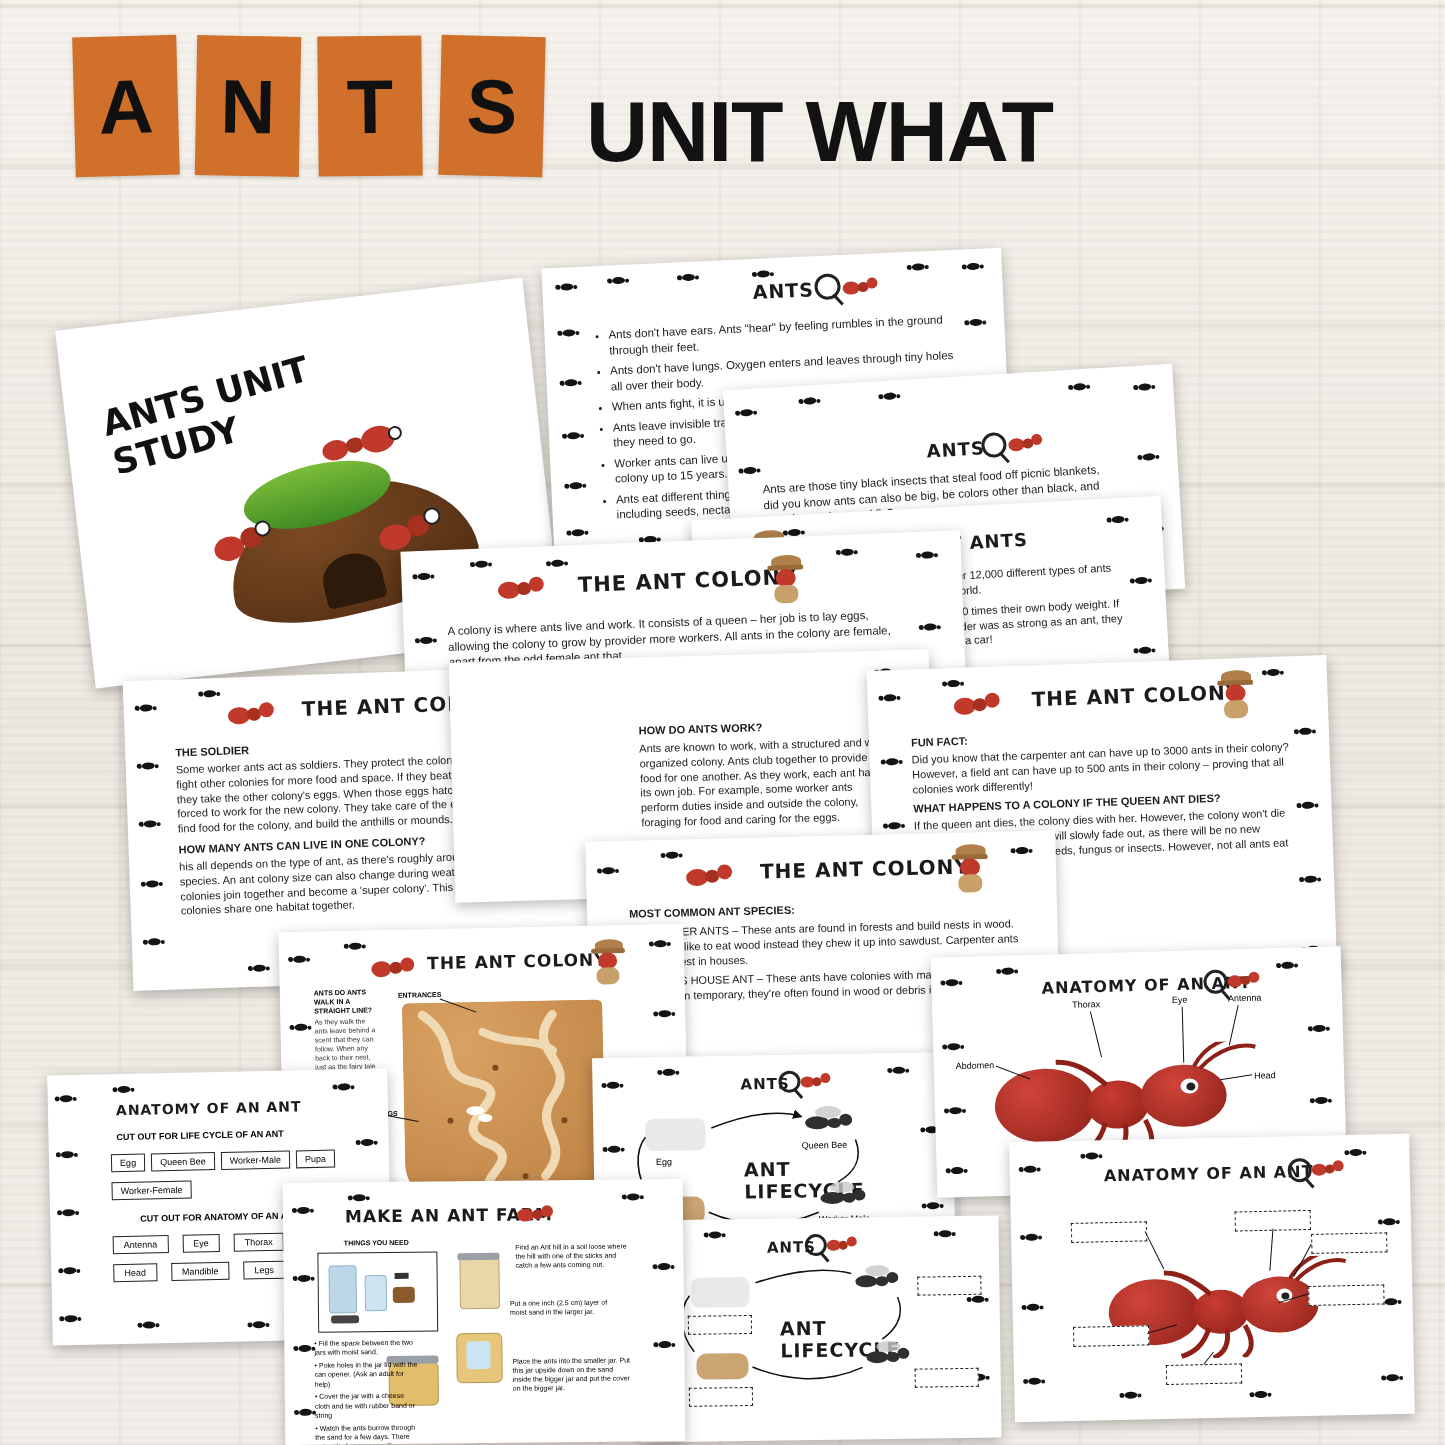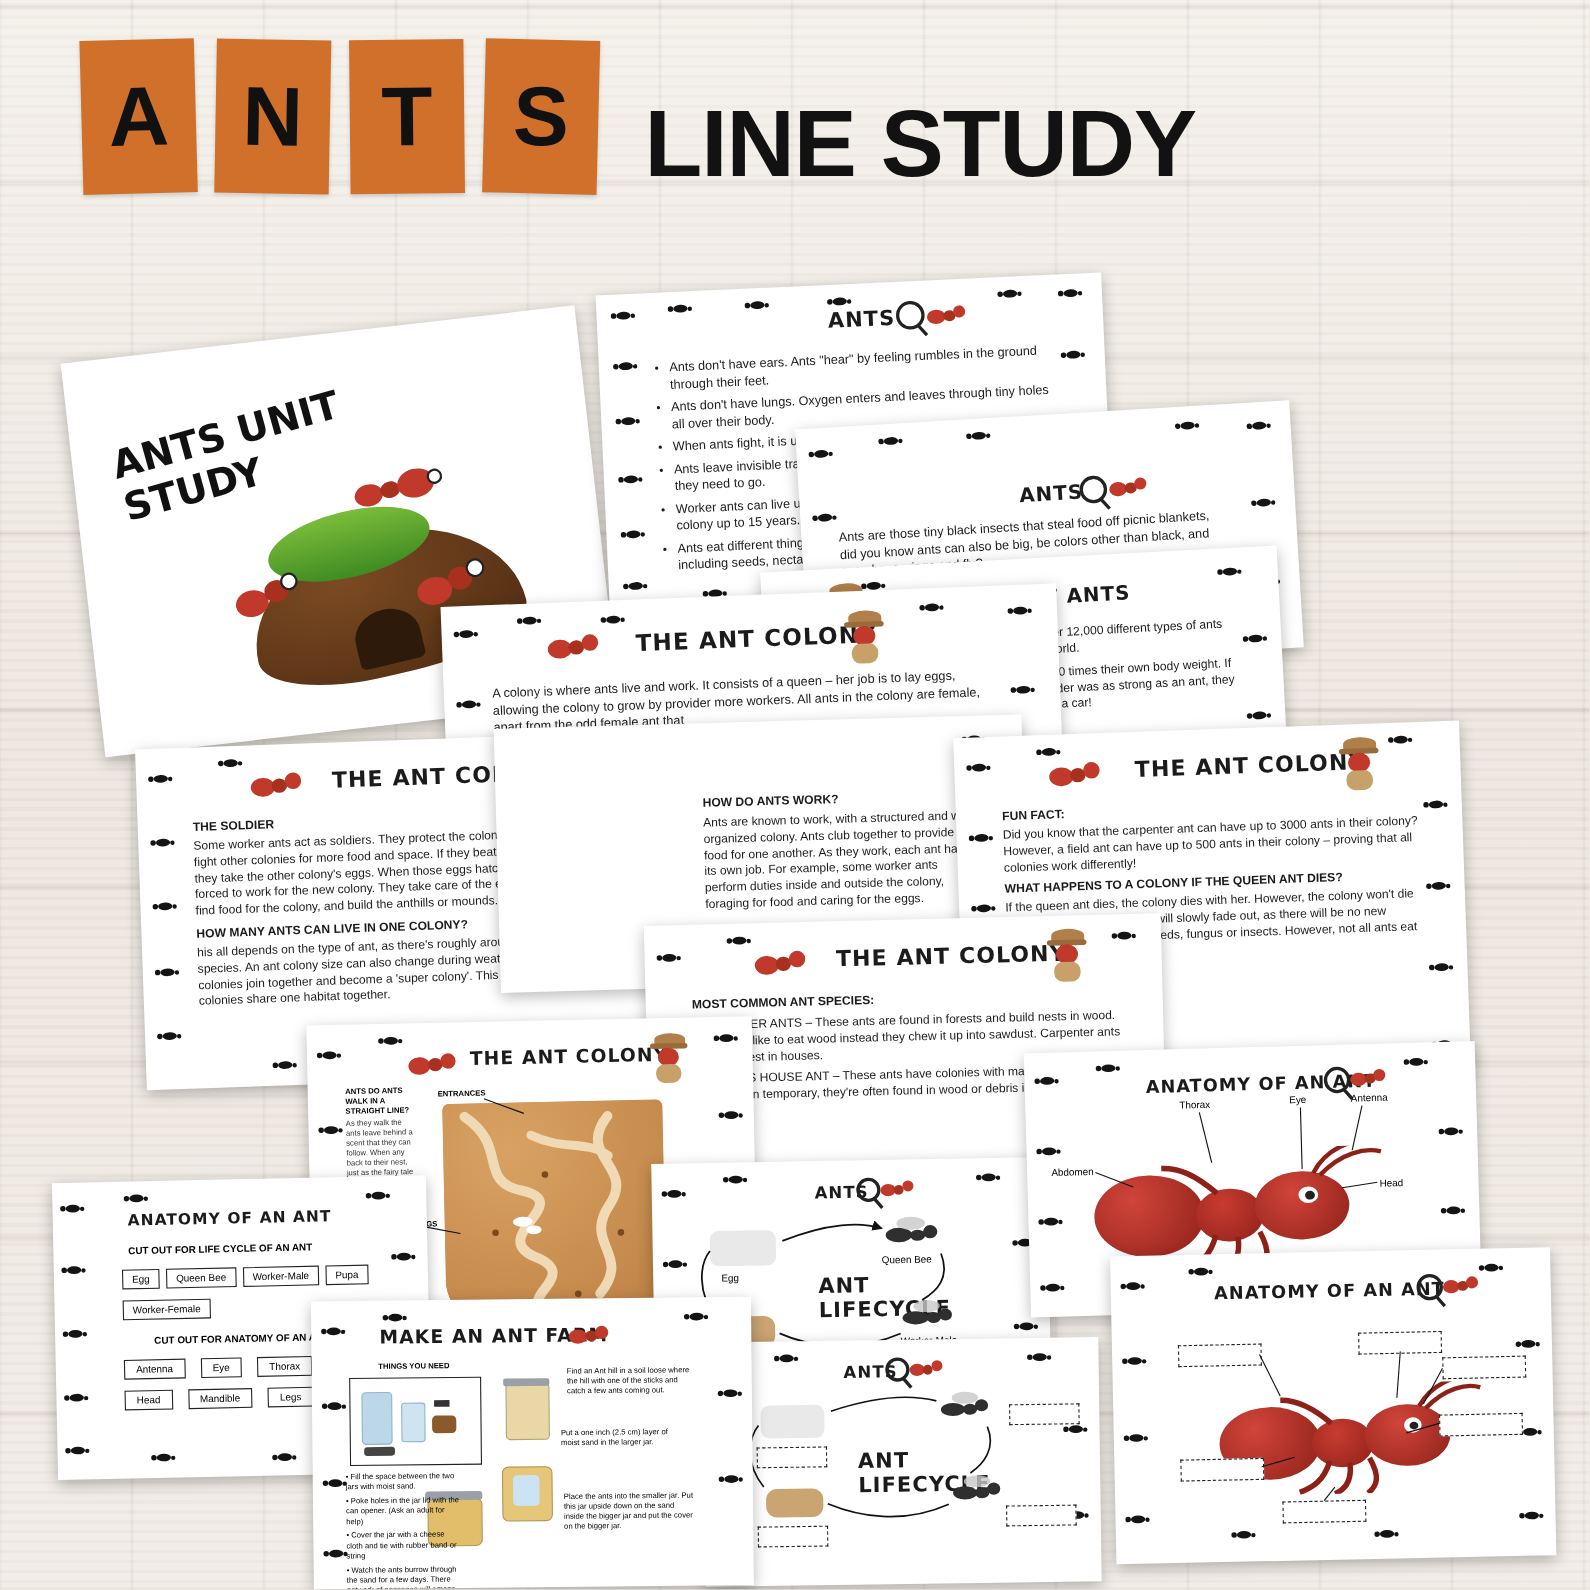--- a/index.html
+++ b/index.html
@@ -88,21 +88,21 @@
 </head>
 <body>
 
 <div id="wood"></div>
 
 <div id="title-row">
   <div class="tile">A</div>
   <div class="tile">N</div>
   <div class="tile">T</div>
   <div class="tile">S</div>
-  <div id="unit-study">LINE STUDY</div>
+  <div id="unit-study">UNIT WHAT</div>
 </div>
 
 <div class="page" style="left:74px;top:303px;width:470px;height:360px;transform:rotate(-6.5deg);">
   <div class="cover-title" style="position:absolute;left:38px;top:52px;width:340px;">ANTS UNIT STUDY</div>
 
   <div style="position:absolute;left:110px;top:105px;width:310px;height:225px;transform:rotate(-7deg);">
     <div style="position:absolute;left:30px;top:80px;width:250px;height:130px;border-radius:50% 50% 45% 45%/70% 70% 30% 30%;background:radial-gradient(ellipse at 35% 30%,#7b4a22,#4e2b12);"></div>
     <div style="position:absolute;left:60px;top:55px;width:150px;height:60px;border-radius:50%;background:linear-gradient(180deg,#7bbd3a,#3f8b23);"></div>
     <div style="position:absolute;left:120px;top:150px;width:60px;height:50px;border-radius:50% 50% 10% 10%;background:#2e1a0a;"></div>
 

